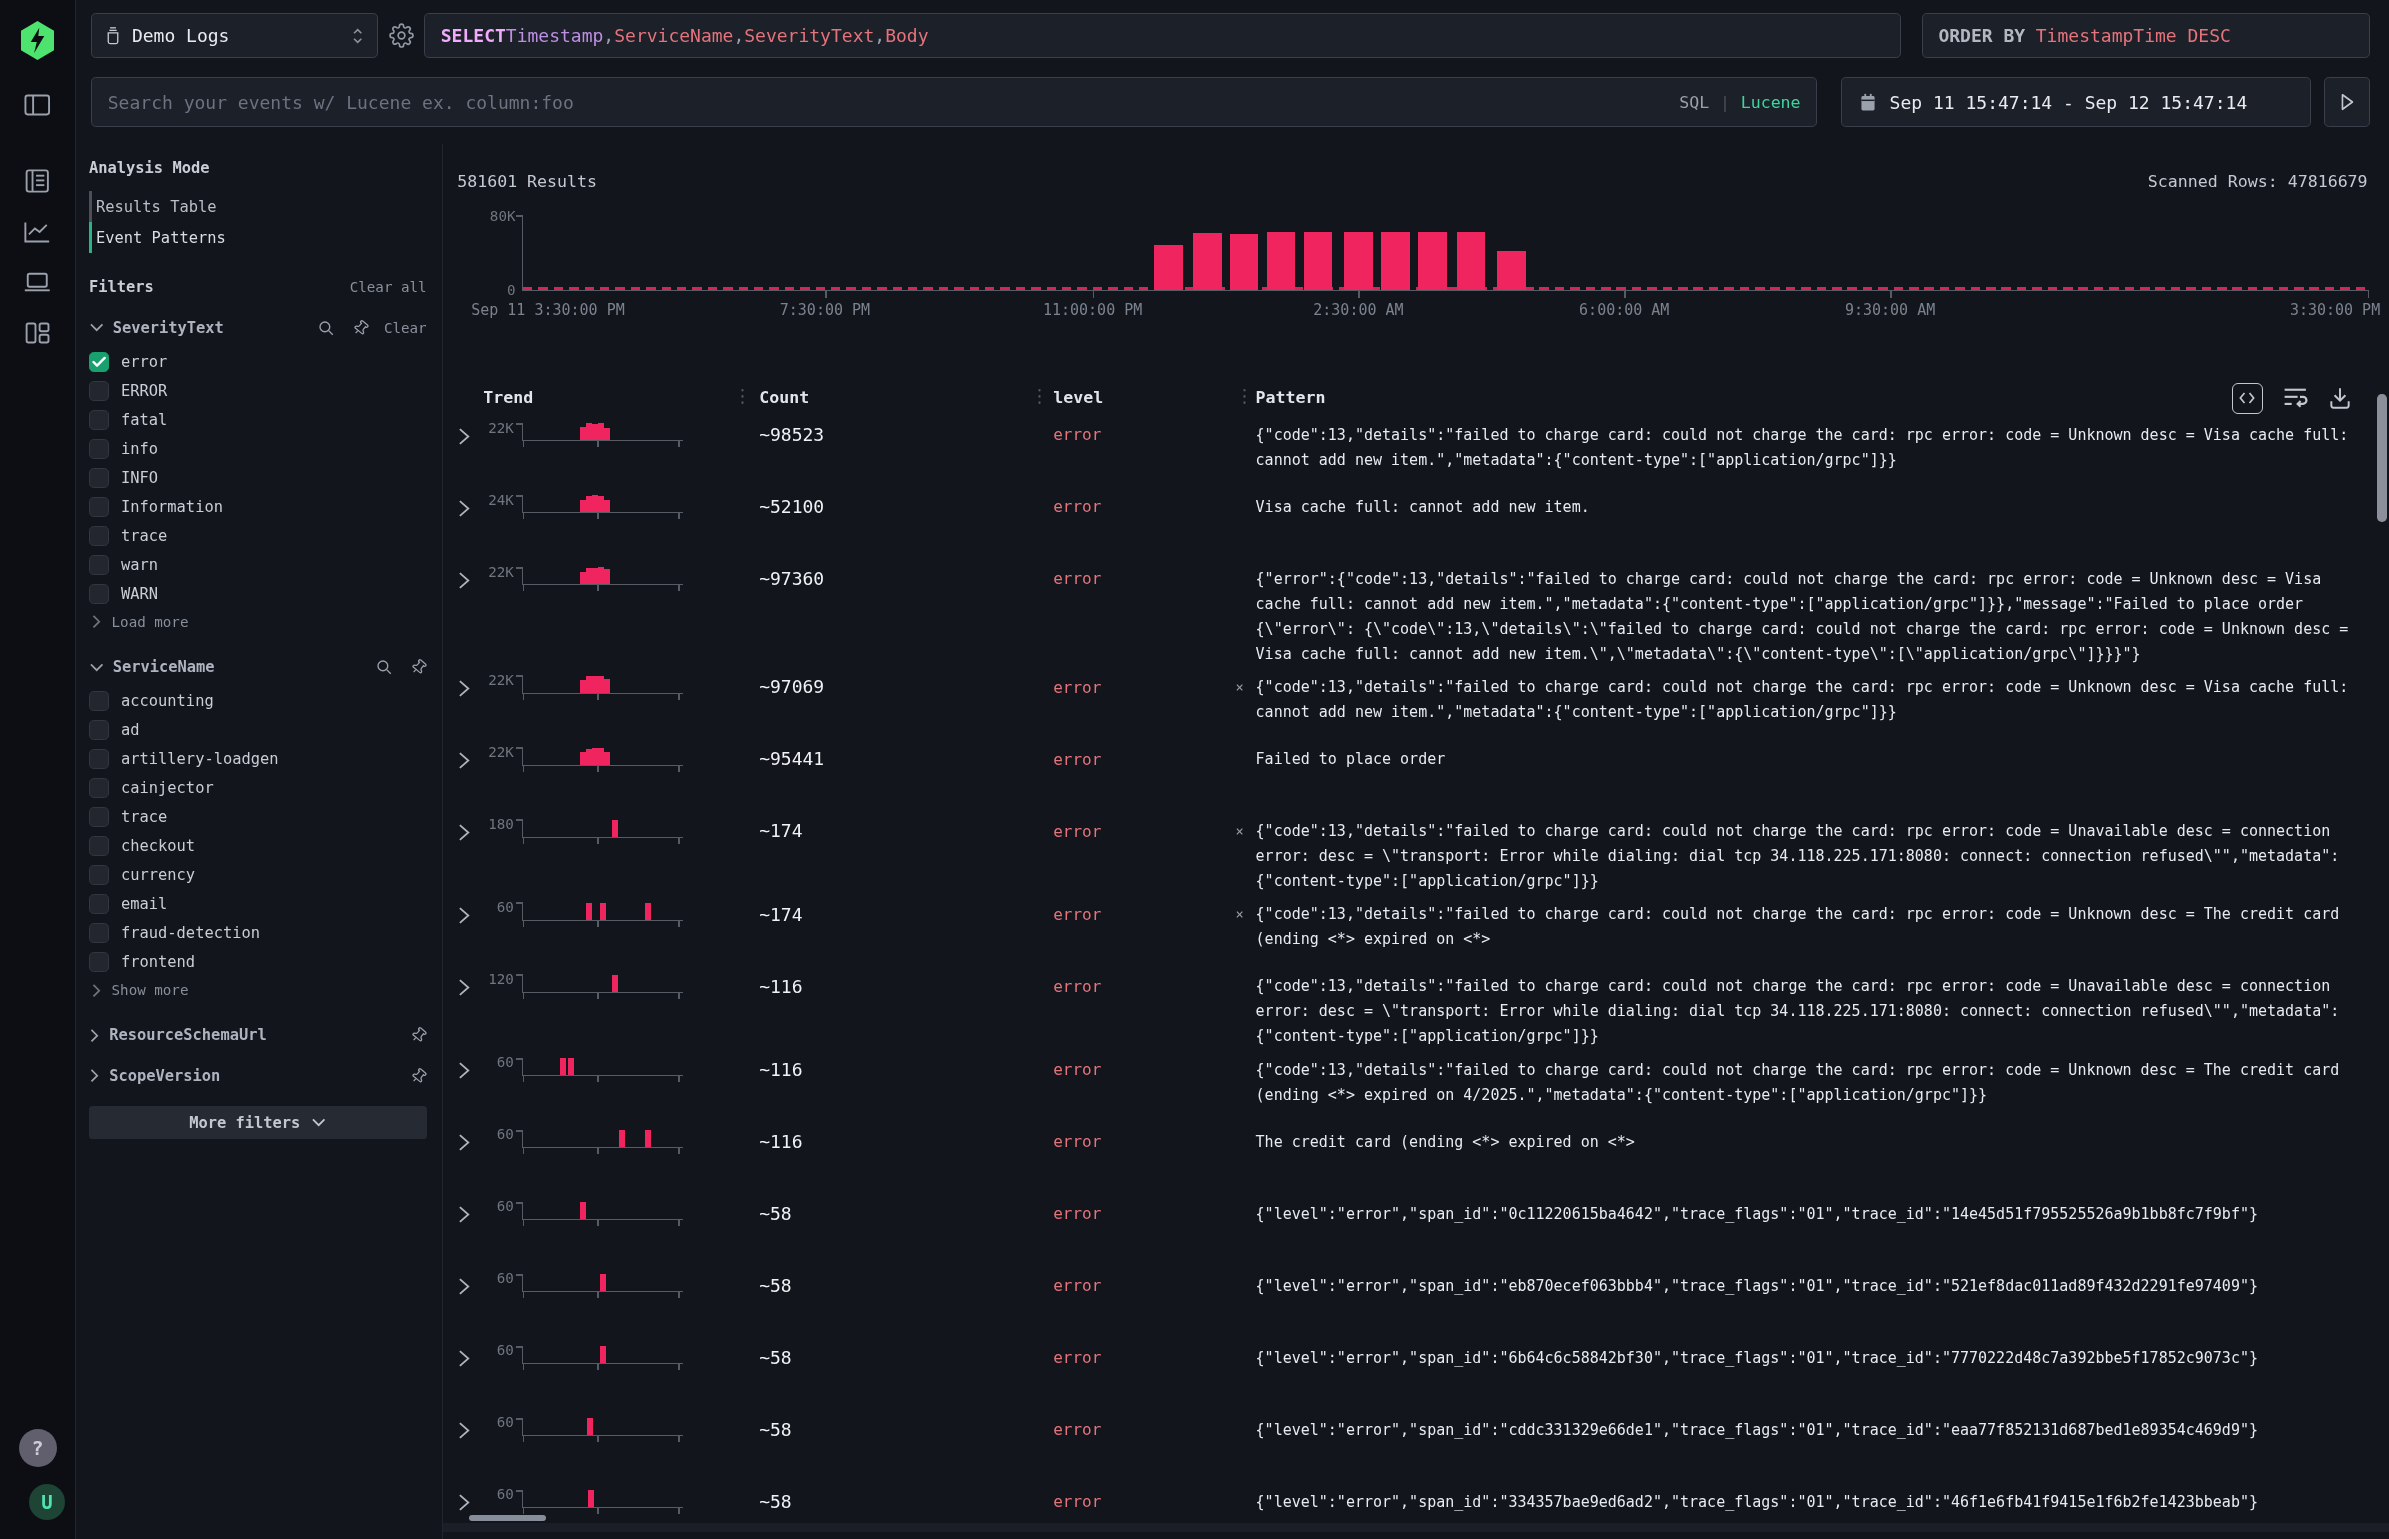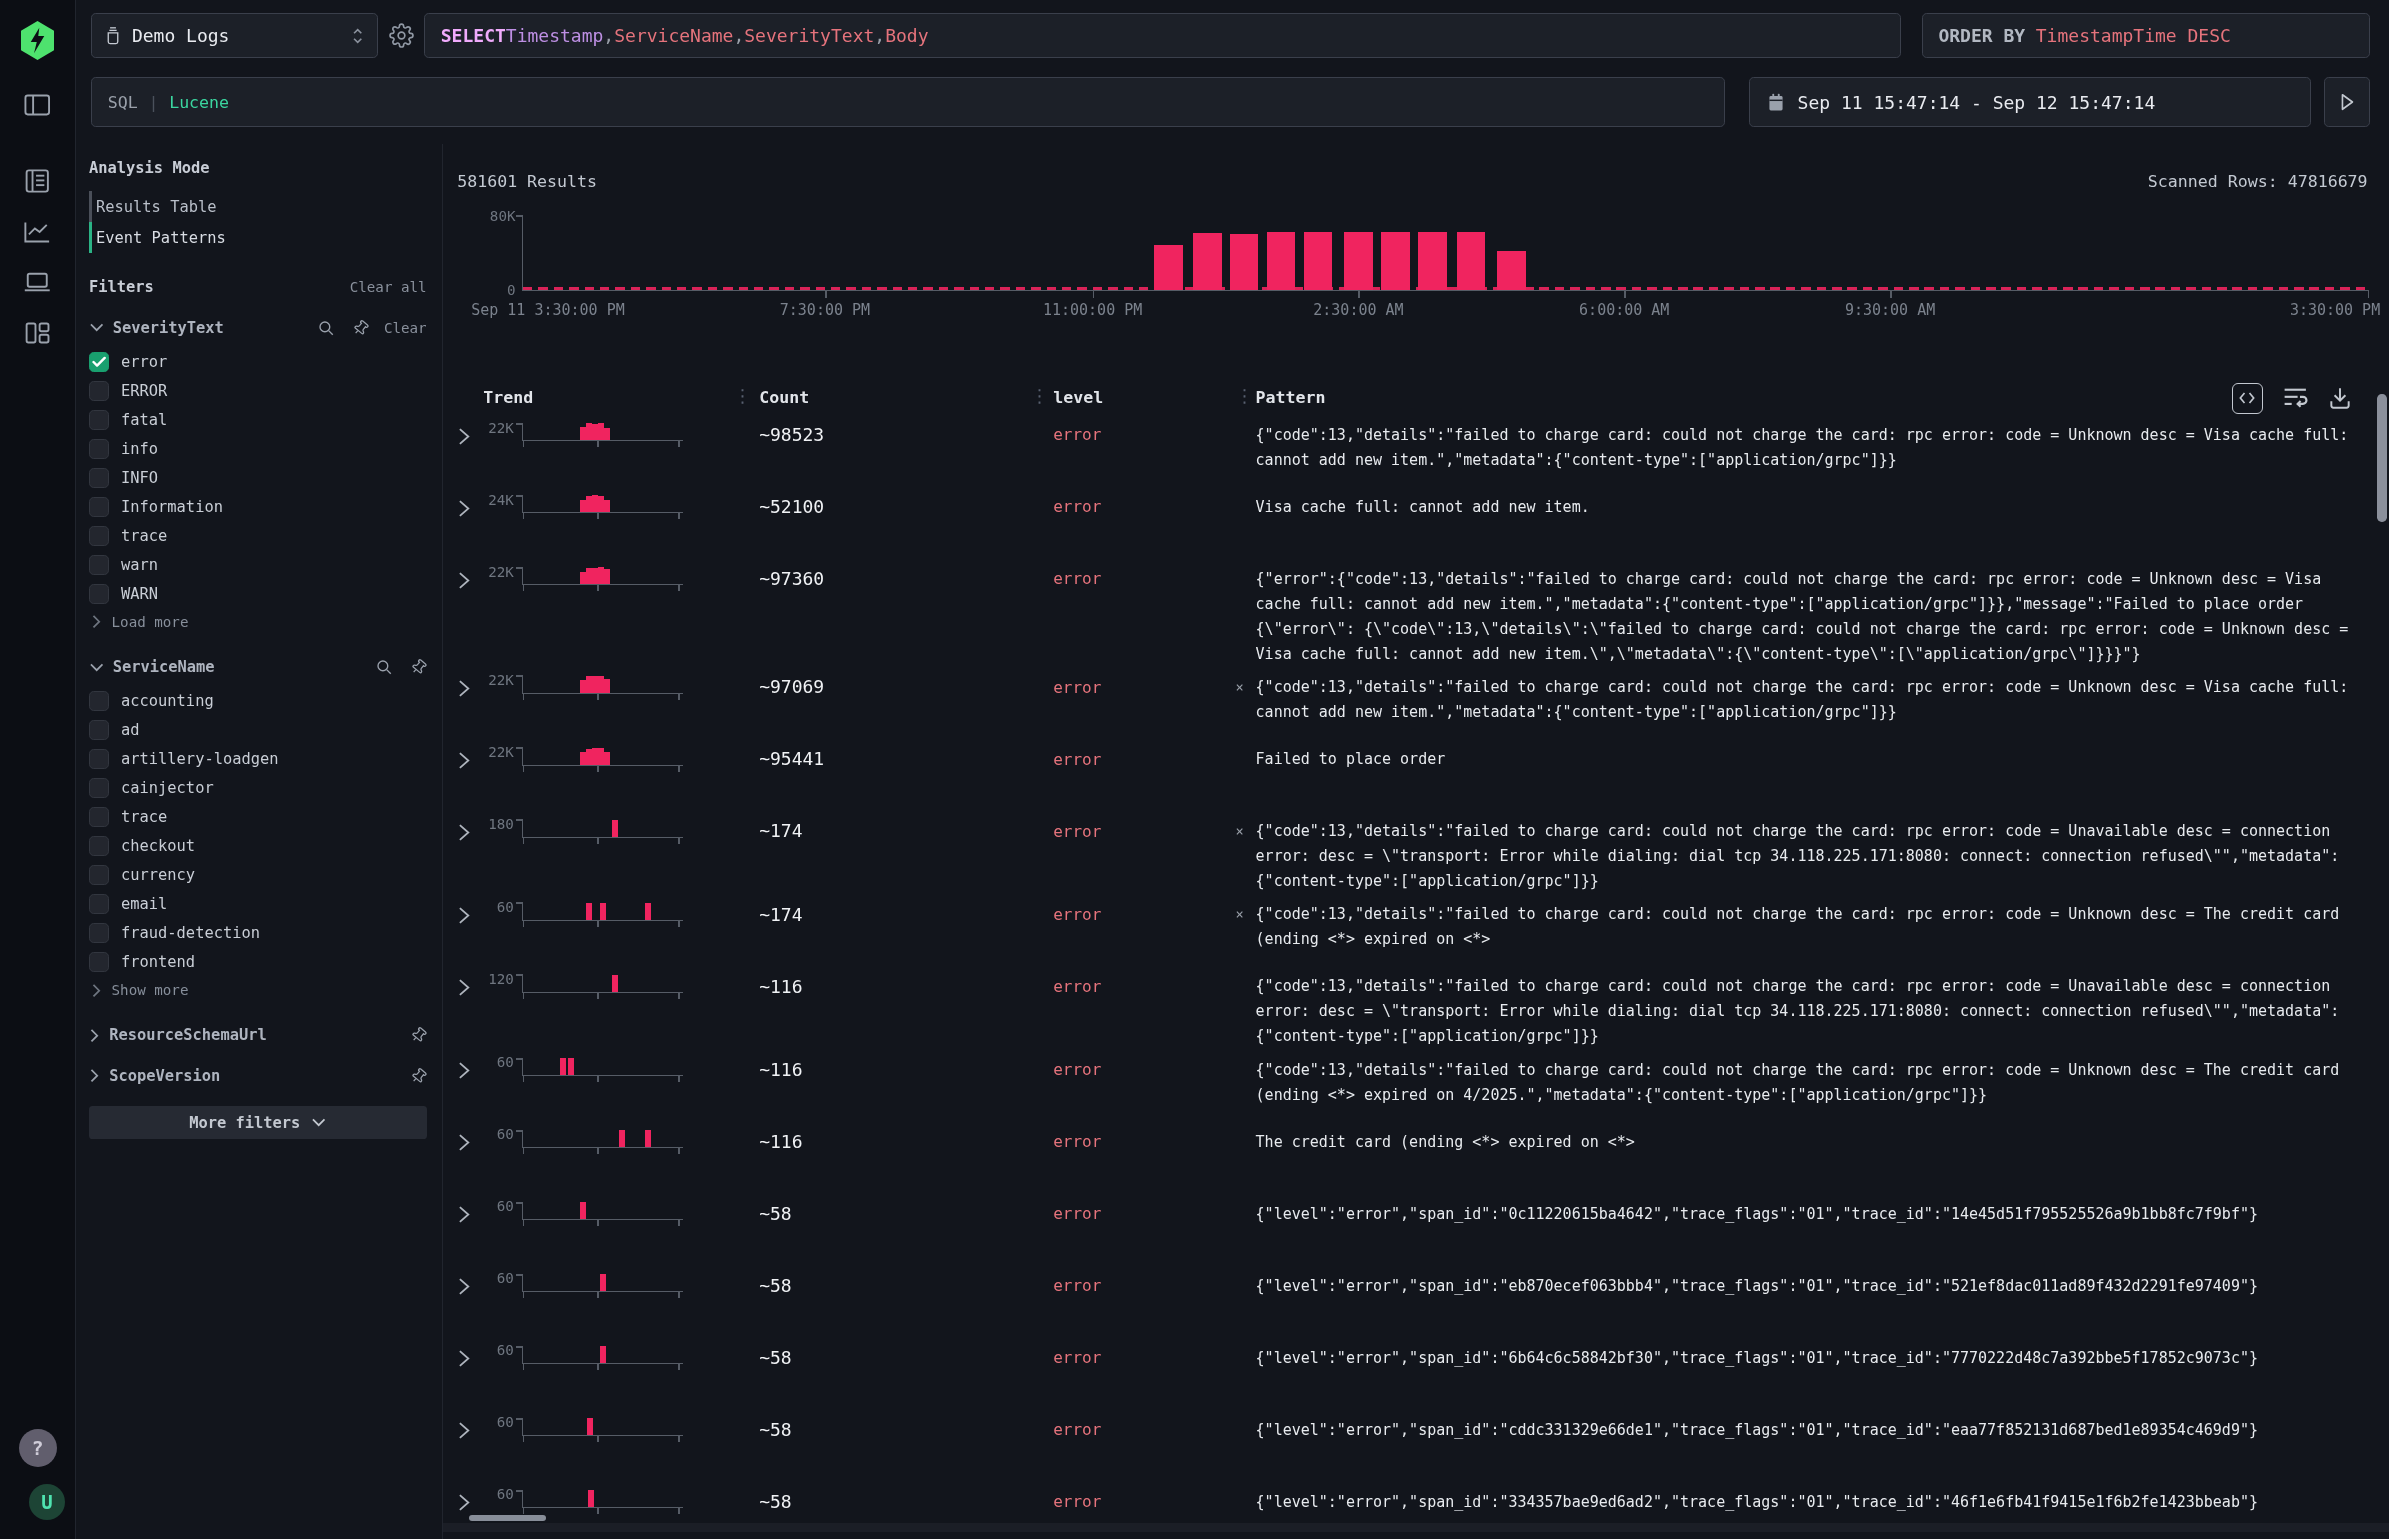--- a/index.html
+++ b/index.html
@@ -36,21 +36,21 @@
   .tok-violet{color:var(--violet);}
   .tok-salmon{color:var(--salmon);}
   .tok-punct{color:#9aa0aa;}
   .tb-row2{height:50px;margin-top:19px;gap:0;}
   .search-box{flex:1;padding:0 15.4px;font-size:18px;cursor:text;}
   .search-box .ph{color:#6b7280;flex:1;}
   .modes{display:flex;align-items:center;gap:10.7px;font-size:16.6px;}
   .mode-sql{color:#9aa0aa;cursor:pointer;}
   .mode-sep{color:#4a515c;}
   .mode-lucene{color:var(--green-bright);cursor:pointer;}
-  .date-box{width:562px;margin-left:24px;padding:0 16.6px;gap:13px;font-size:18px;color:var(--text);cursor:pointer;}
+  .date-box{width:470px;margin-left:24px;padding:0 16.6px;gap:13px;font-size:18px;color:var(--text);cursor:pointer;}
   .run-btn{width:46px;margin-left:13px;display:flex;align-items:center;justify-content:center;color:#c3c8d0;cursor:pointer;background:var(--box-bg2);border:1.2px solid var(--box-border);border-radius:4.7px;}
   
   .content{flex:1;display:flex;min-height:0;margin-top:16.6px;}
   .sidebar{width:367px;flex-shrink:0;border-right:1.2px solid #21252e;padding:15.4px 15.4px 0 13px;overflow:hidden;}
   .sb-title{font-size:15.4px;font-weight:bold;color:#c8cdd6;}
   .mode-list{margin-top:14.2px;}
   .mode-item{display:flex;align-items:center;height:31px;border-left:3px solid #4a4f59;padding-left:4px;font-size:15.4px;color:#b9bfc9;cursor:pointer;}
   .mode-item.active{border-left-color:#2bb385;color:#d9dde4;}
   .filters-head{margin-top:25px;display:flex;align-items:center;justify-content:space-between;}
   .link-dim{font-size:14.2px;color:#8a919d;cursor:pointer;}
@@ -193,20 +193,21 @@
             <span class="tok-punct">,</span>
             <span class="tok-salmon"> Body</span>
           </div>
         <div class="box orderby-box">
           <span class="tok-kw" style="color:#b2b8c2">ORDER BY</span>
           <span class="tok-salmon" style="margin-left:10.7px">TimestampTime DESC</span>
         </div>
       </div>
       <div class="tb-row tb-row2">
         <div class="box search-box">
+          <span class="ph">Search your events w/ Lucene ex. column:foo</span>
           <span class="modes">
             <span class="mode-sql">SQL</span>
             <span class="mode-sep">|</span>
             <span class="mode-lucene">Lucene</span>
           </span>
         </div>
         <div class="box date-box">
           <span>
             <svg width="18" height="19" viewBox="0 0 24 26" fill="#9aa1ac">
                 <rect x="3" y="4" width="18" height="20" rx="2"></rect>

